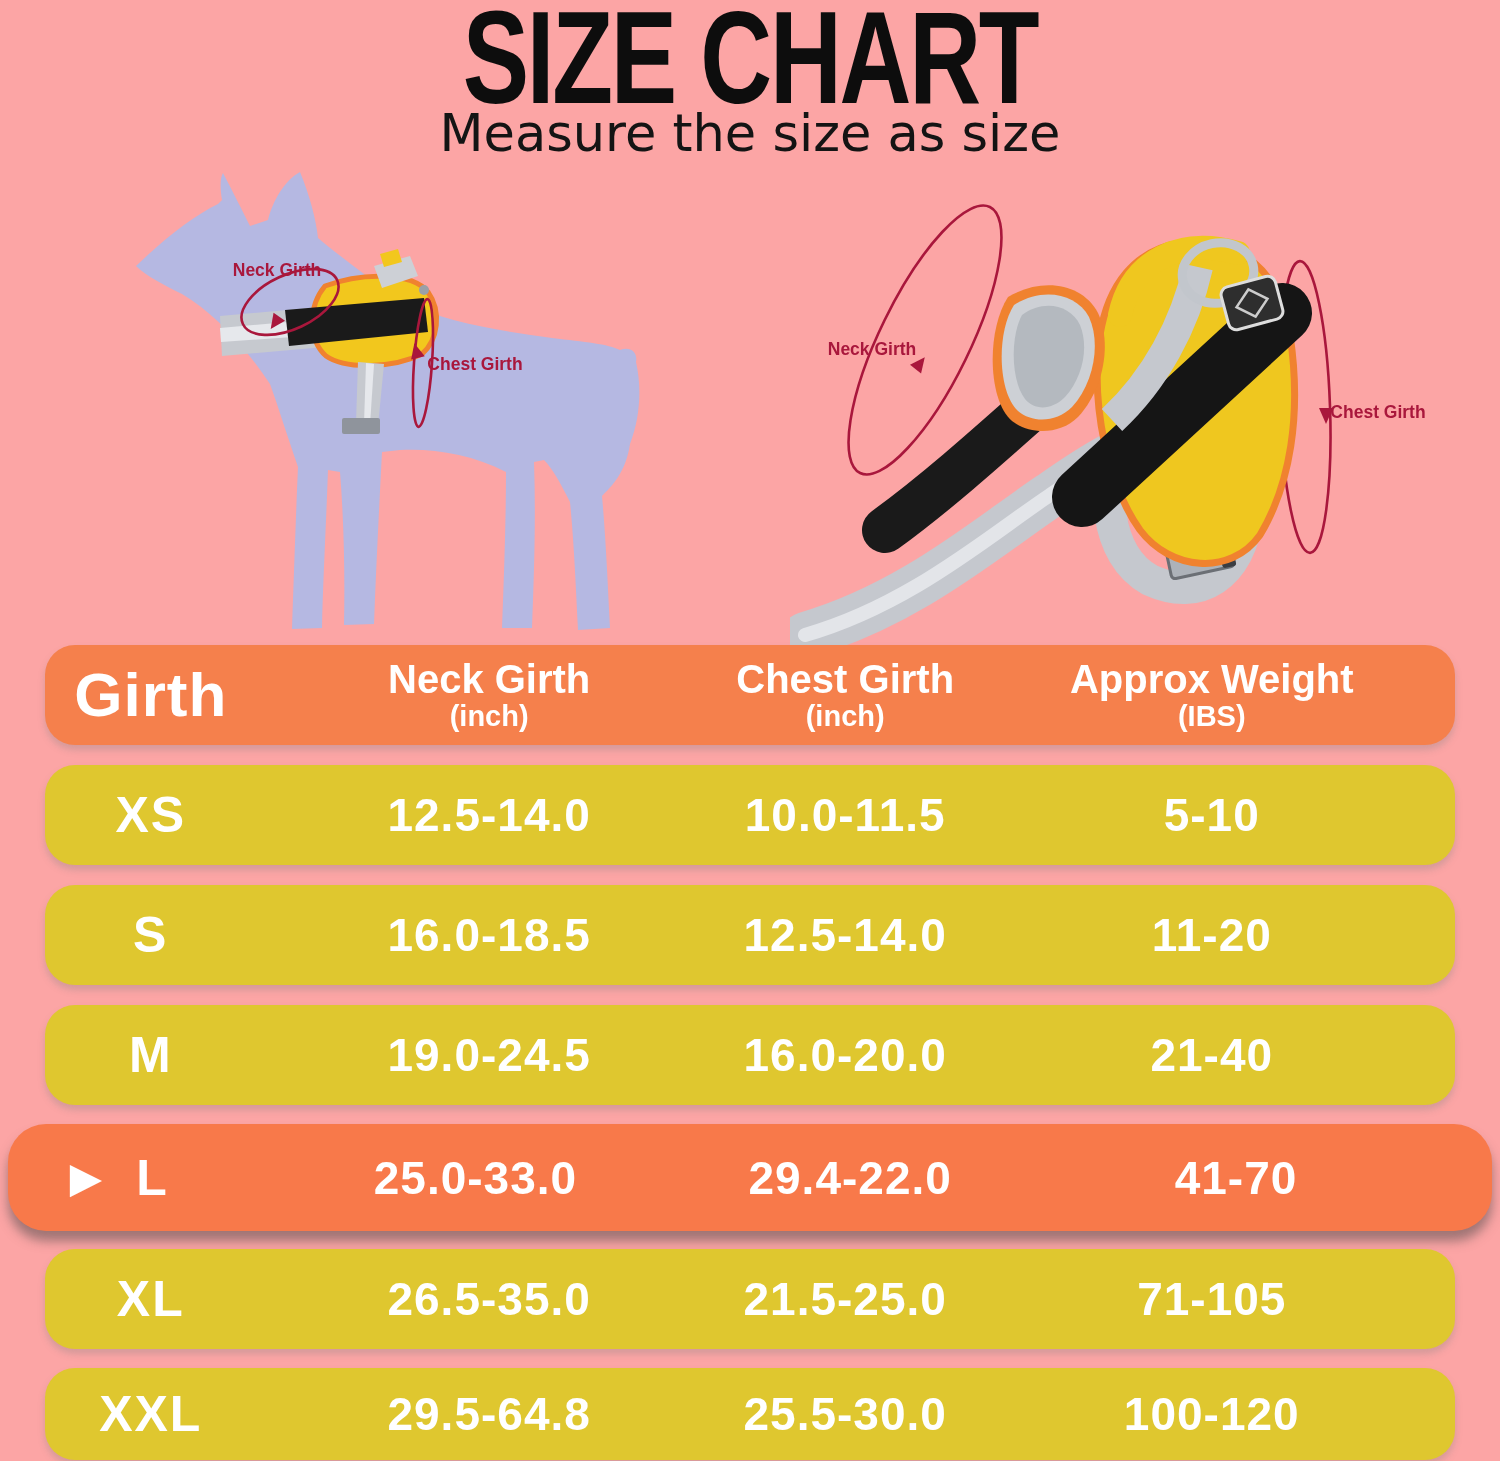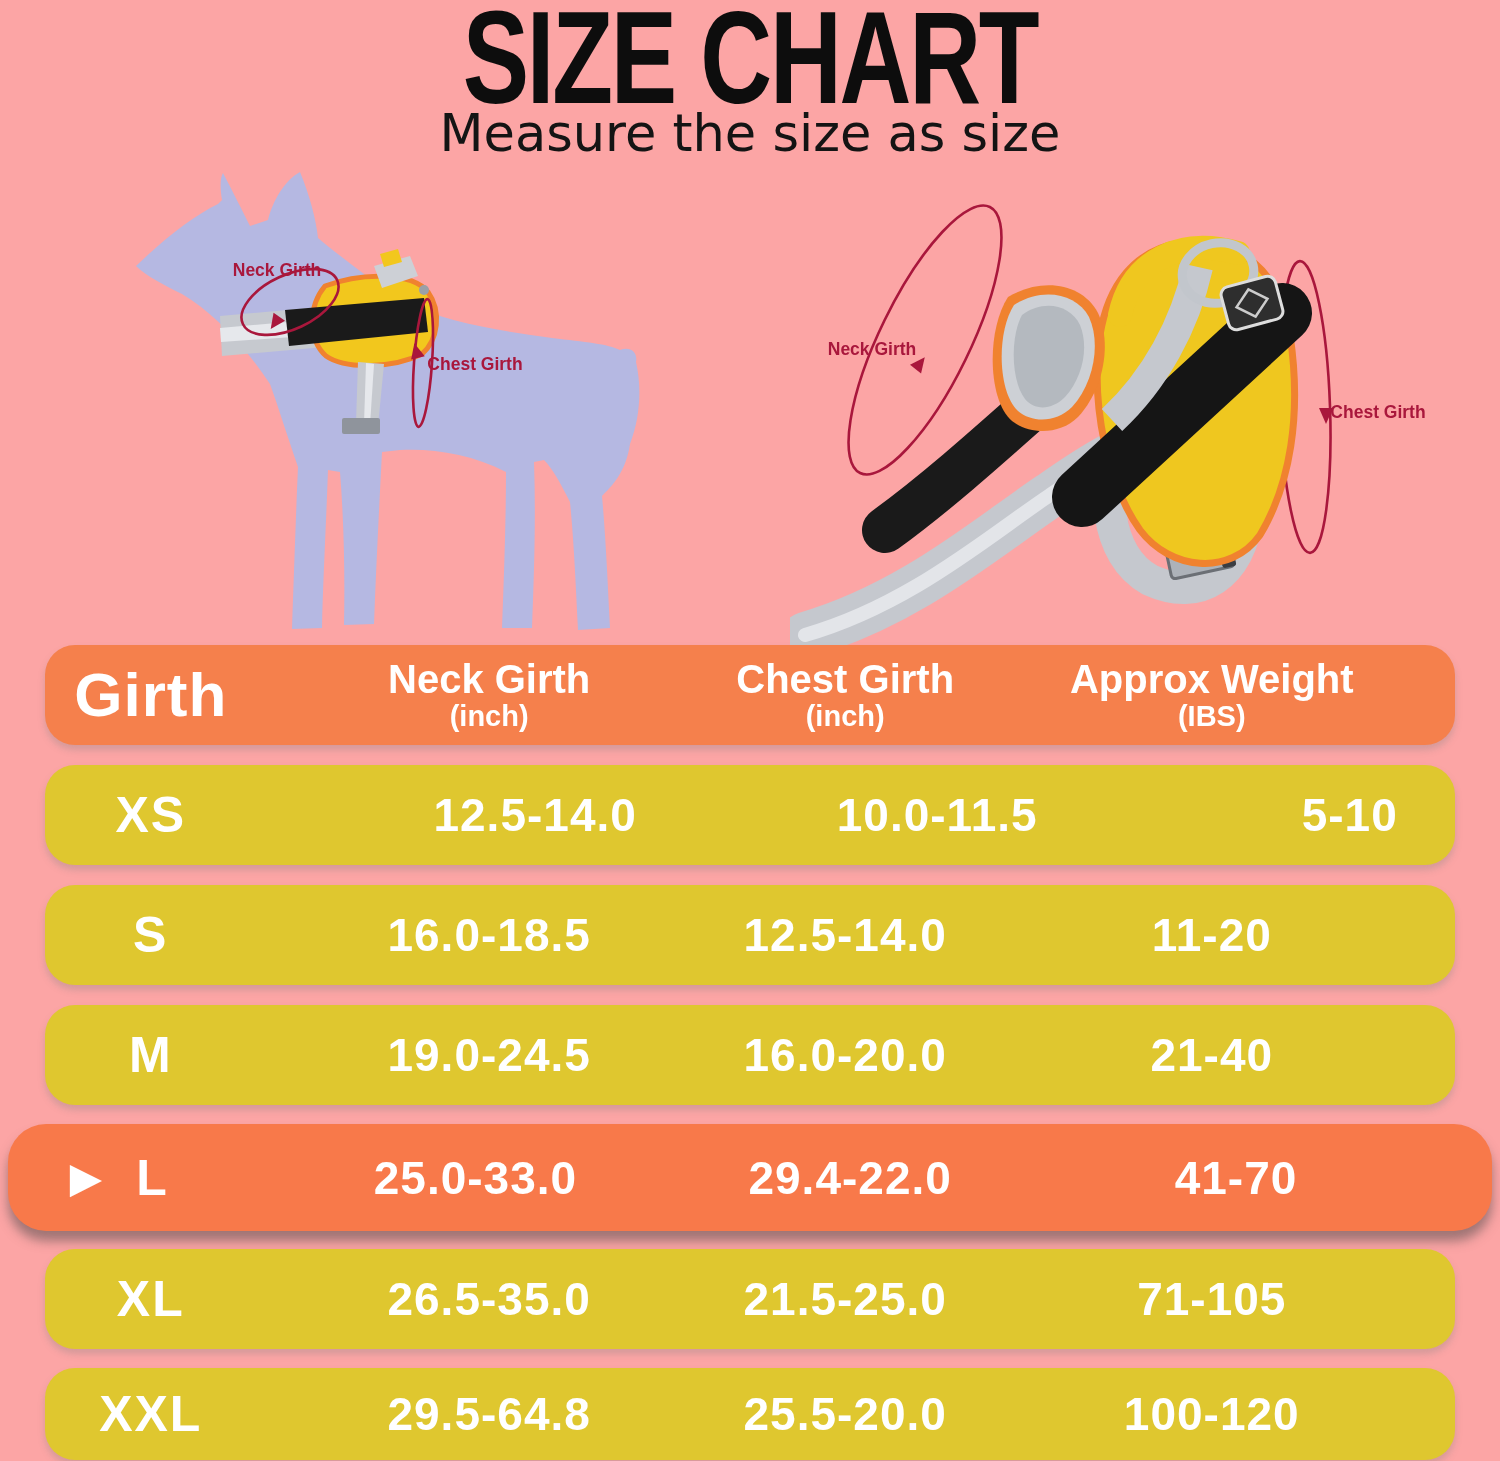--- a/index.html
+++ b/index.html
@@ -29,21 +29,21 @@
   
   .t-row {
     position:absolute; left:45px; width:1410px; height:100px;
     border-radius:30px; display:grid;
     grid-template-columns:15% 33% 17.5% 34.5%;
     align-items:center; color:#ffffff;
     box-shadow:0 5px 7px rgba(130,130,130,0.32);
   }
   .t-head { top:645px; background:#f5804c; }
   .t-yellow { background:#dfc72f; }
-  .row-xs  { top:765px;gap:46px; }
+  .row-xs  { top:765px; }
   .row-s   { top:885px; }
   .row-m   { top:1005px; }
   .row-l   {
     top:1124px; left:8px; width:1484px; height:107px; border-radius:38px;
     background:#f8794a; box-shadow:0 10px 11px rgba(70,70,70,0.5);
   }
   .row-xl  { top:1249px; }
   .row-xxl { top:1368px; height:92px; }
   .cell { text-align:center; font-weight:bold; font-size:46px; letter-spacing:1px; white-space:nowrap; }
   .size-cell { font-size:50px; letter-spacing:2px; }
@@ -210,18 +210,18 @@
     <div class="t-row t-yellow row-xl">
       <div class="cell size-cell">XL</div>
       <div class="cell">26.5-35.0</div>
       <div class="cell">21.5-25.0</div>
       <div class="cell">71-105</div>
     </div>
 
     <div class="t-row t-yellow row-xxl">
       <div class="cell size-cell">XXL</div>
       <div class="cell">29.5-64.8</div>
-      <div class="cell">25.5-20.0</div>
+      <div class="cell">25.5-30.0</div>
       <div class="cell">100-120</div>
     </div>
 
   </div>
 </div>
 
 </body></html>

